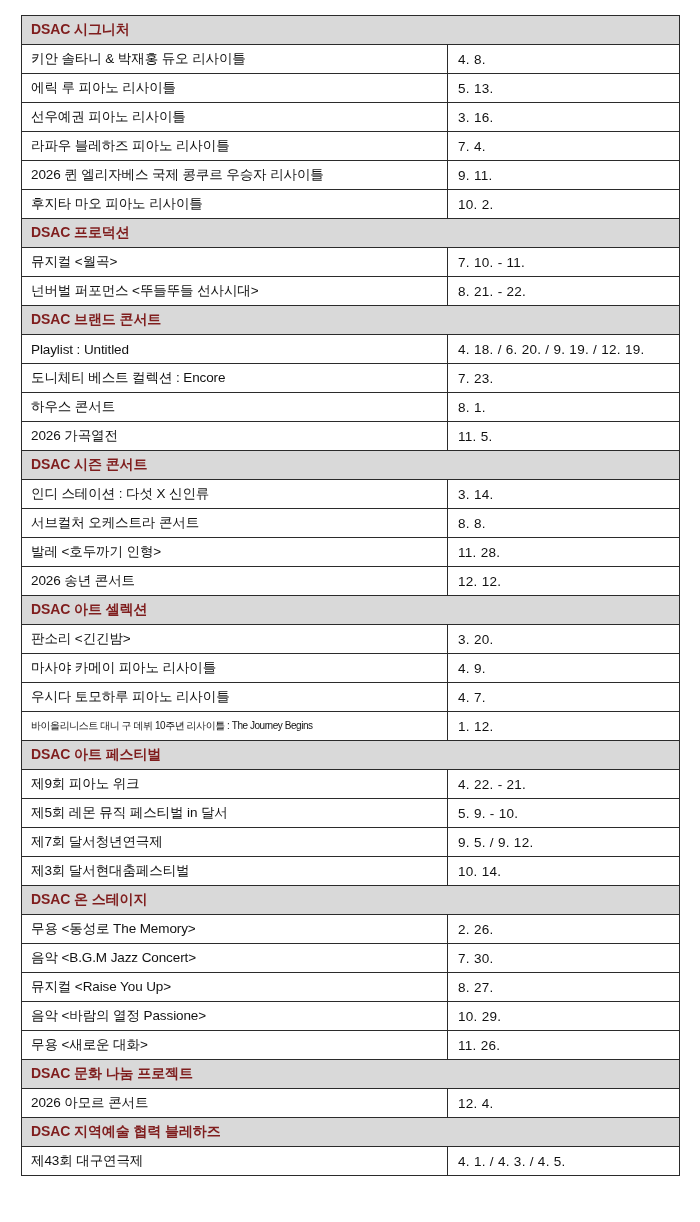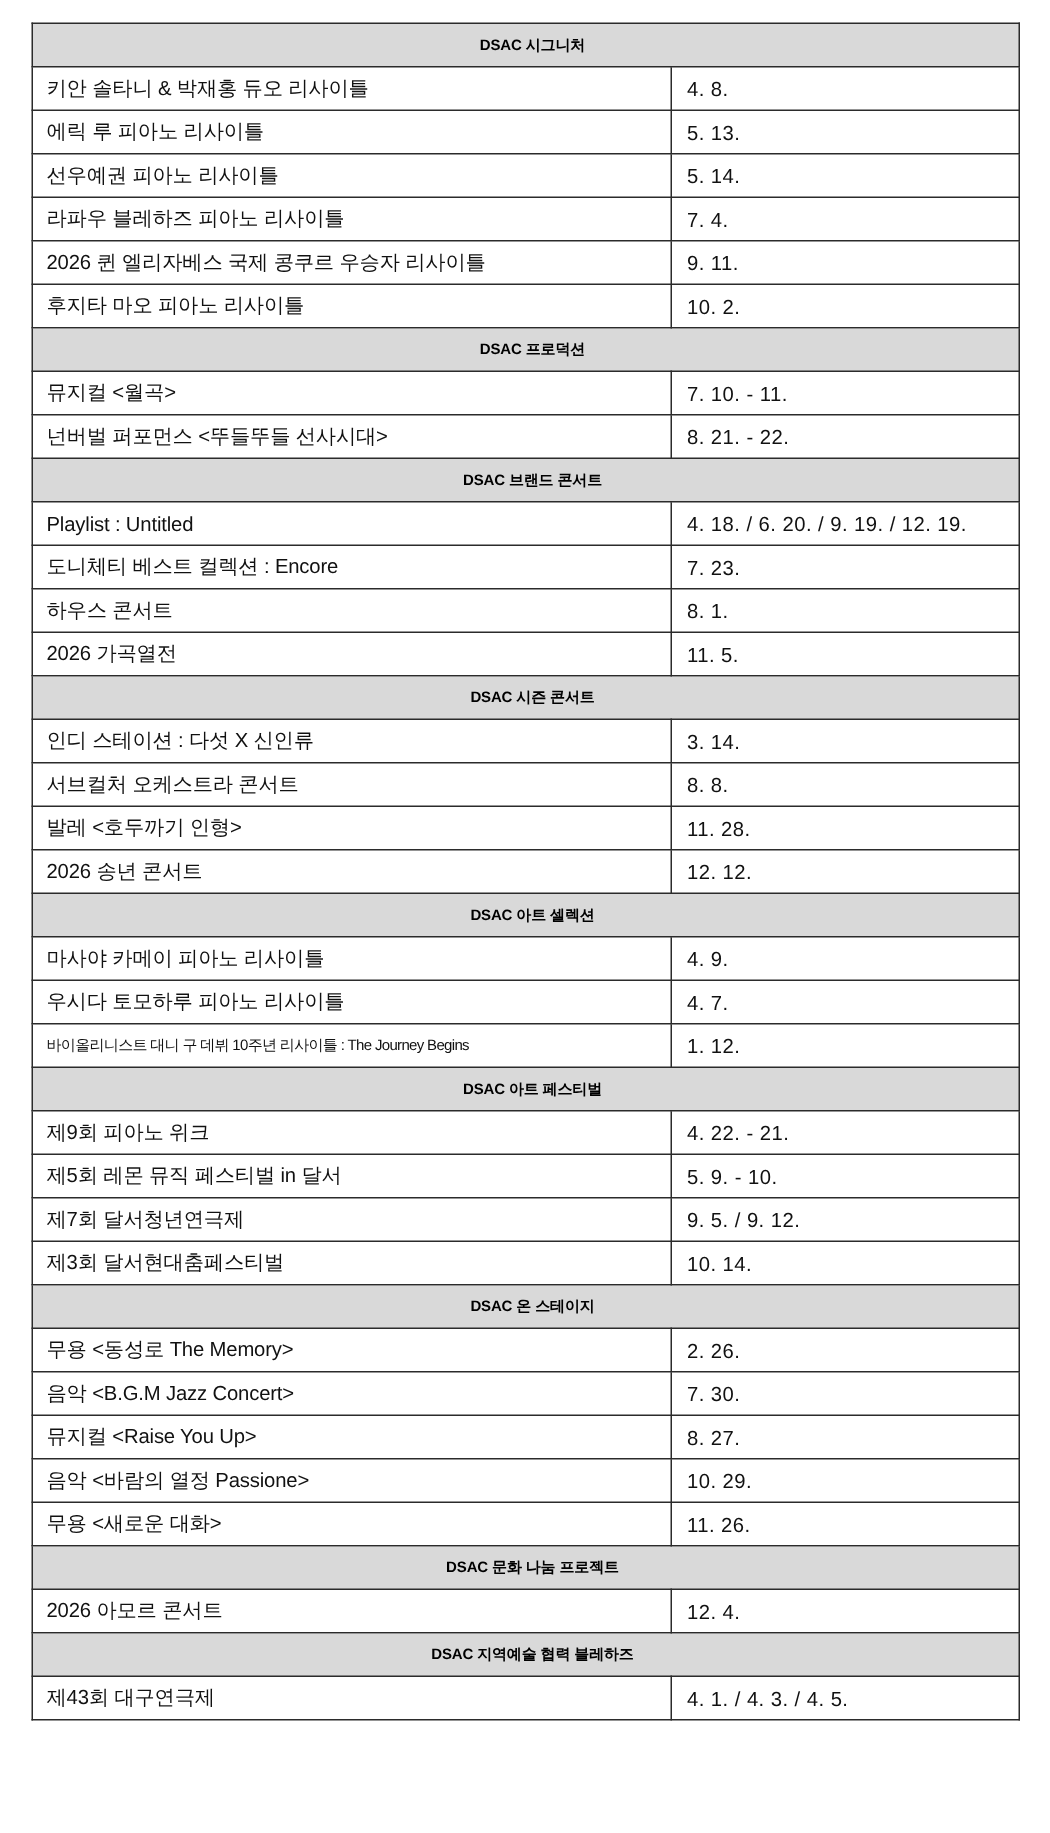--- a/index.html
+++ b/index.html
@@ -26,24 +26,24 @@
     border: 1px solid #2b2b2b;
   }
   table.schedule col.c-title { width: 426px; }
   table.schedule col.c-date  { width: 232px; }
 
   tr.section-row > th {
     border: 1px solid #2b2b2b;
     background: #d9d9d9;
     height: 28px;
     padding: 0 0 0 9px;
-    text-align: center;
-    font-size: 10px;
+    text-align: left;
+    font-size: 14px;
     font-weight: bold;
-    color: #000000;
+    color: #7f1d1d;
     letter-spacing: -0.1px;
     white-space: nowrap;
     overflow: hidden;
   }
   tr.event-row > td {
     border: 1px solid #2b2b2b;
     height: 28px;
     padding: 0 0 0 9px;
     text-align: left;
     font-size: 13.5px;
@@ -79,21 +79,21 @@
         <tr class="event-row">
           <td class="title-cell">키안 솔타니 &amp; 박재홍 듀오 리사이틀</td>
           <td class="date-cell">4. 8.</td>
         </tr>
         <tr class="event-row">
           <td class="title-cell">에릭 루 피아노 리사이틀</td>
           <td class="date-cell">5. 13.</td>
         </tr>
         <tr class="event-row">
           <td class="title-cell">선우예권 피아노 리사이틀</td>
-          <td class="date-cell">5. 14.</td>
+          <td class="date-cell">3. 16.</td>
         </tr>
         <tr class="event-row">
           <td class="title-cell">라파우 블레하즈 피아노 리사이틀</td>
           <td class="date-cell">7. 4.</td>
         </tr>
         <tr class="event-row">
           <td class="title-cell">2026 퀸 엘리자베스 국제 콩쿠르 우승자 리사이틀</td>
           <td class="date-cell">9. 11.</td>
         </tr>
         <tr class="event-row">
@@ -144,20 +144,24 @@
         <tr class="event-row">
           <td class="title-cell">발레 &lt;호두까기 인형&gt;</td>
           <td class="date-cell">11. 28.</td>
         </tr>
         <tr class="event-row">
           <td class="title-cell">2026 송년 콘서트</td>
           <td class="date-cell">12. 12.</td>
         </tr>
         <tr class="section-row">
           <th colspan="2">DSAC 아트 셀렉션</th>
+        </tr>
+        <tr class="event-row">
+          <td class="title-cell">판소리 &lt;긴긴밤&gt;</td>
+          <td class="date-cell">3. 20.</td>
         </tr>
         <tr class="event-row">
           <td class="title-cell">마사야 카메이 피아노 리사이틀</td>
           <td class="date-cell">4. 9.</td>
         </tr>
         <tr class="event-row">
           <td class="title-cell">우시다 토모하루 피아노 리사이틀</td>
           <td class="date-cell">4. 7.</td>
         </tr>
         <tr class="event-row">

